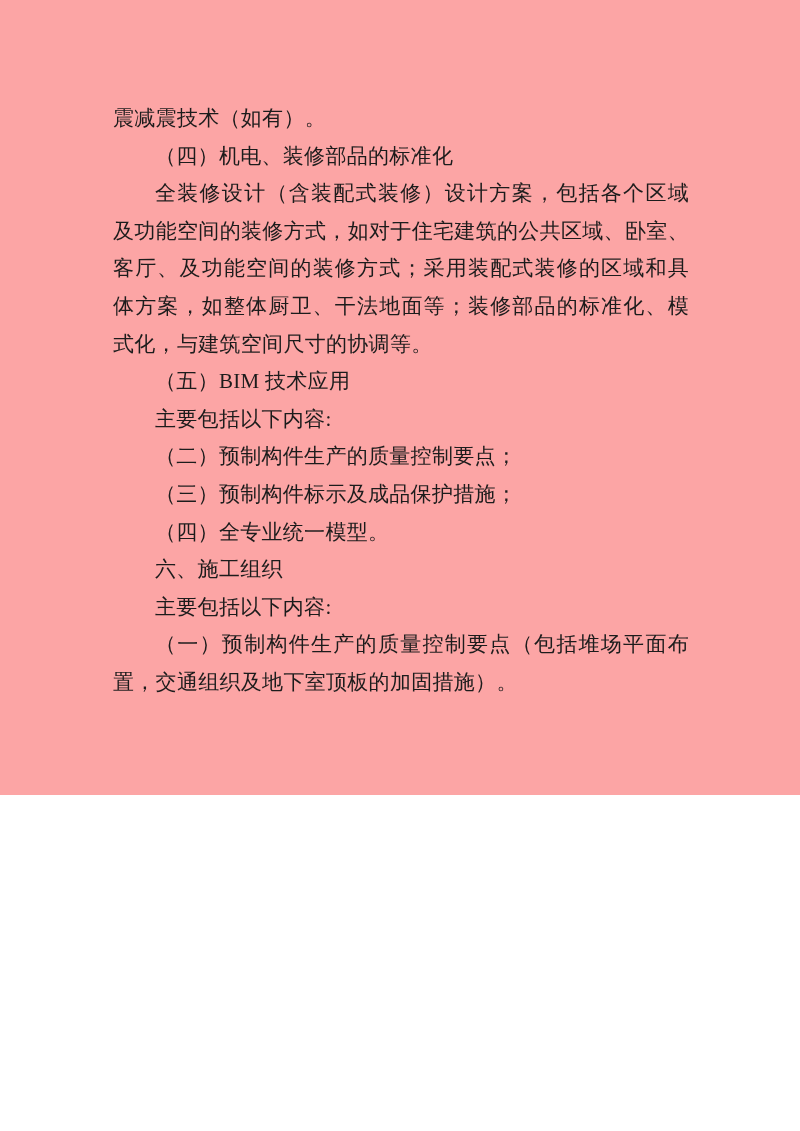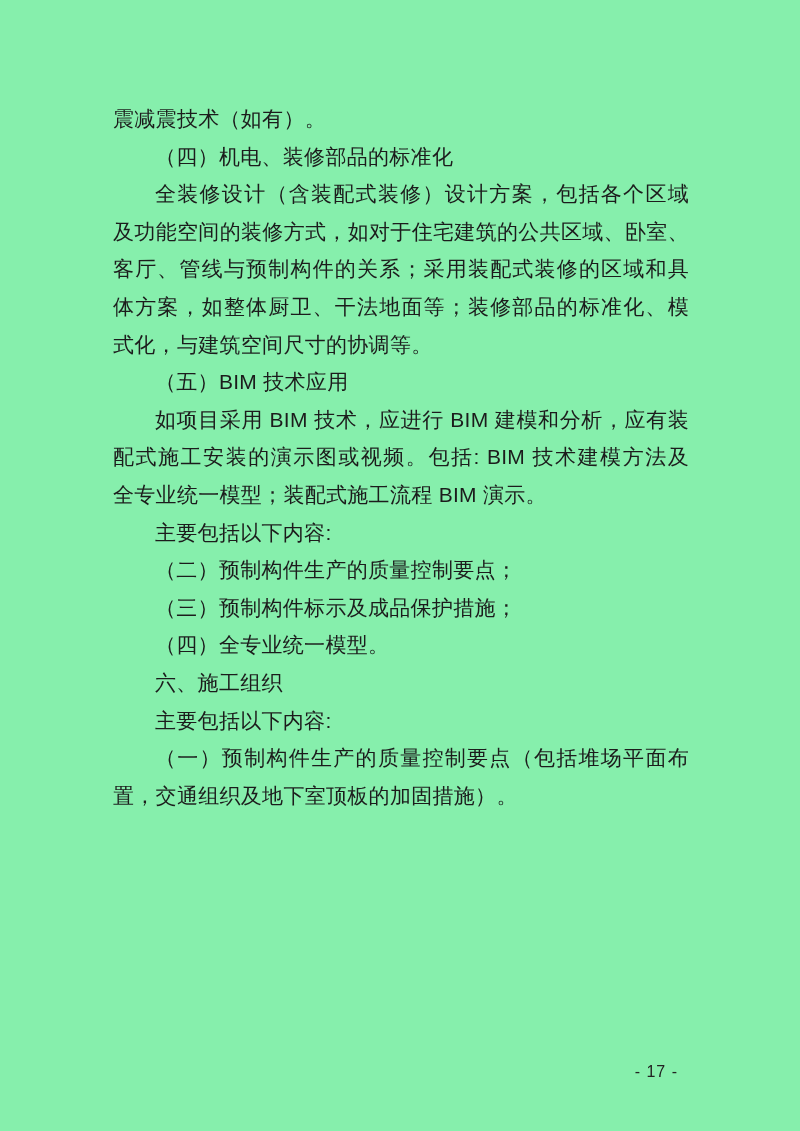--- a/index.html
+++ b/index.html
@@ -3,24 +3,24 @@
 <meta charset="utf-8">
 <style>
   html, body {
     margin: 0;
     padding: 0;
     background: #ffffff;
   }
   .page {
     position: relative;
     width: 800px;
-    height: 1131px;
-    background: #86efac;
+    height: 795px;
+    background: #fca5a5;
     overflow: hidden;
-    font-family: Liberation Sans, sans-serif;
+    font-family: Liberation Serif, serif;
     color: #1c1c1c;
   }
   .text-block {
     position: absolute;
     left: 113px;
     top: 100px;
     width: 576px;
     font-size: 21px;
     line-height: 37.6px;
     letter-spacing: 0.3px;
@@ -58,31 +58,26 @@
   <div class="text-block">
       <div class="paragraph">
         <div class="line last">震减震技术（如有）。</div>
       </div>
       <div class="paragraph">
         <div class="line first last">（四）机电、装修部品的标准化</div>
       </div>
       <div class="paragraph">
         <div class="line first">全装修设计（含装配式装修）设计方案，包括各个区域</div>
         <div class="line">及功能空间的装修方式，如对于住宅建筑的公共区域、卧室、</div>
-        <div class="line">客厅、管线与预制构件的关系；采用装配式装修的区域和具</div>
+        <div class="line">客厅、及功能空间的装修方式；采用装配式装修的区域和具</div>
         <div class="line">体方案，如整体厨卫、干法地面等；装修部品的标准化、模</div>
         <div class="line last">式化，与建筑空间尺寸的协调等。</div>
       </div>
       <div class="paragraph">
         <div class="line first last">（五）BIM 技术应用</div>
-      </div>
-      <div class="paragraph">
-        <div class="line first">如项目采用 BIM 技术，应进行 BIM 建模和分析，应有装</div>
-        <div class="line">配式施工安装的演示图或视频。包括: BIM 技术建模方法及</div>
-        <div class="line last">全专业统一模型；装配式施工流程 BIM 演示。</div>
       </div>
       <div class="paragraph">
         <div class="line first last">主要包括以下内容:</div>
       </div>
       <div class="paragraph">
         <div class="line first last">（二）预制构件生产的质量控制要点；</div>
       </div>
       <div class="paragraph">
         <div class="line first last">（三）预制构件标示及成品保护措施；</div>
       </div>

